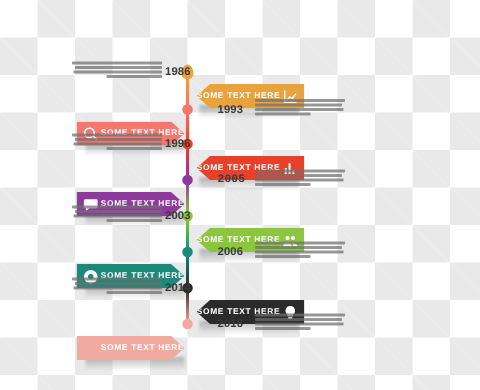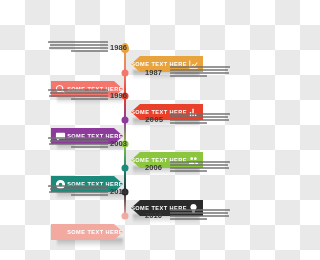--- a/index.html
+++ b/index.html
@@ -120,21 +120,21 @@
           </div>
           <div class="lbl">SOME TEXT HERE</div>
         </div>
       </div>
       <div class="txt right" style="top: 66px; left: 170px;">
         <div class="ln a"></div>
         <div class="ln b"></div>
         <div class="ln c"></div>
         <div class="ln d"></div>
       </div>
-      <div class="year" style="top: 68px; left: 145px;">1987</div>
+      <div class="year" style="top: 68px; left: 145px;">1993</div>
       <div class="shadow" style="top: 95px; left: 57px; width: 66px;"></div>
       <div class="banner ltr" style="left: 51px; top: 81px; width: 72px;">
         <div class="body" style="background: rgb(244, 118, 108);">
           <div class="ic">
             <svg width="11" height="11" viewBox="0 0 24 24" fill="#ffffff">
               <path d="M10 2a8 8 0 105.3 14l5.4 5.4 1.7-1.7-5.4-5.4A8 8 0 0010 2zm0 2.4A5.6 5.6 0 114.4 10 5.6 5.6 0 0110 4.4z"></path>
             </svg>
           </div>
           <div class="lbl">SOME TEXT HERE</div>
         </div>

